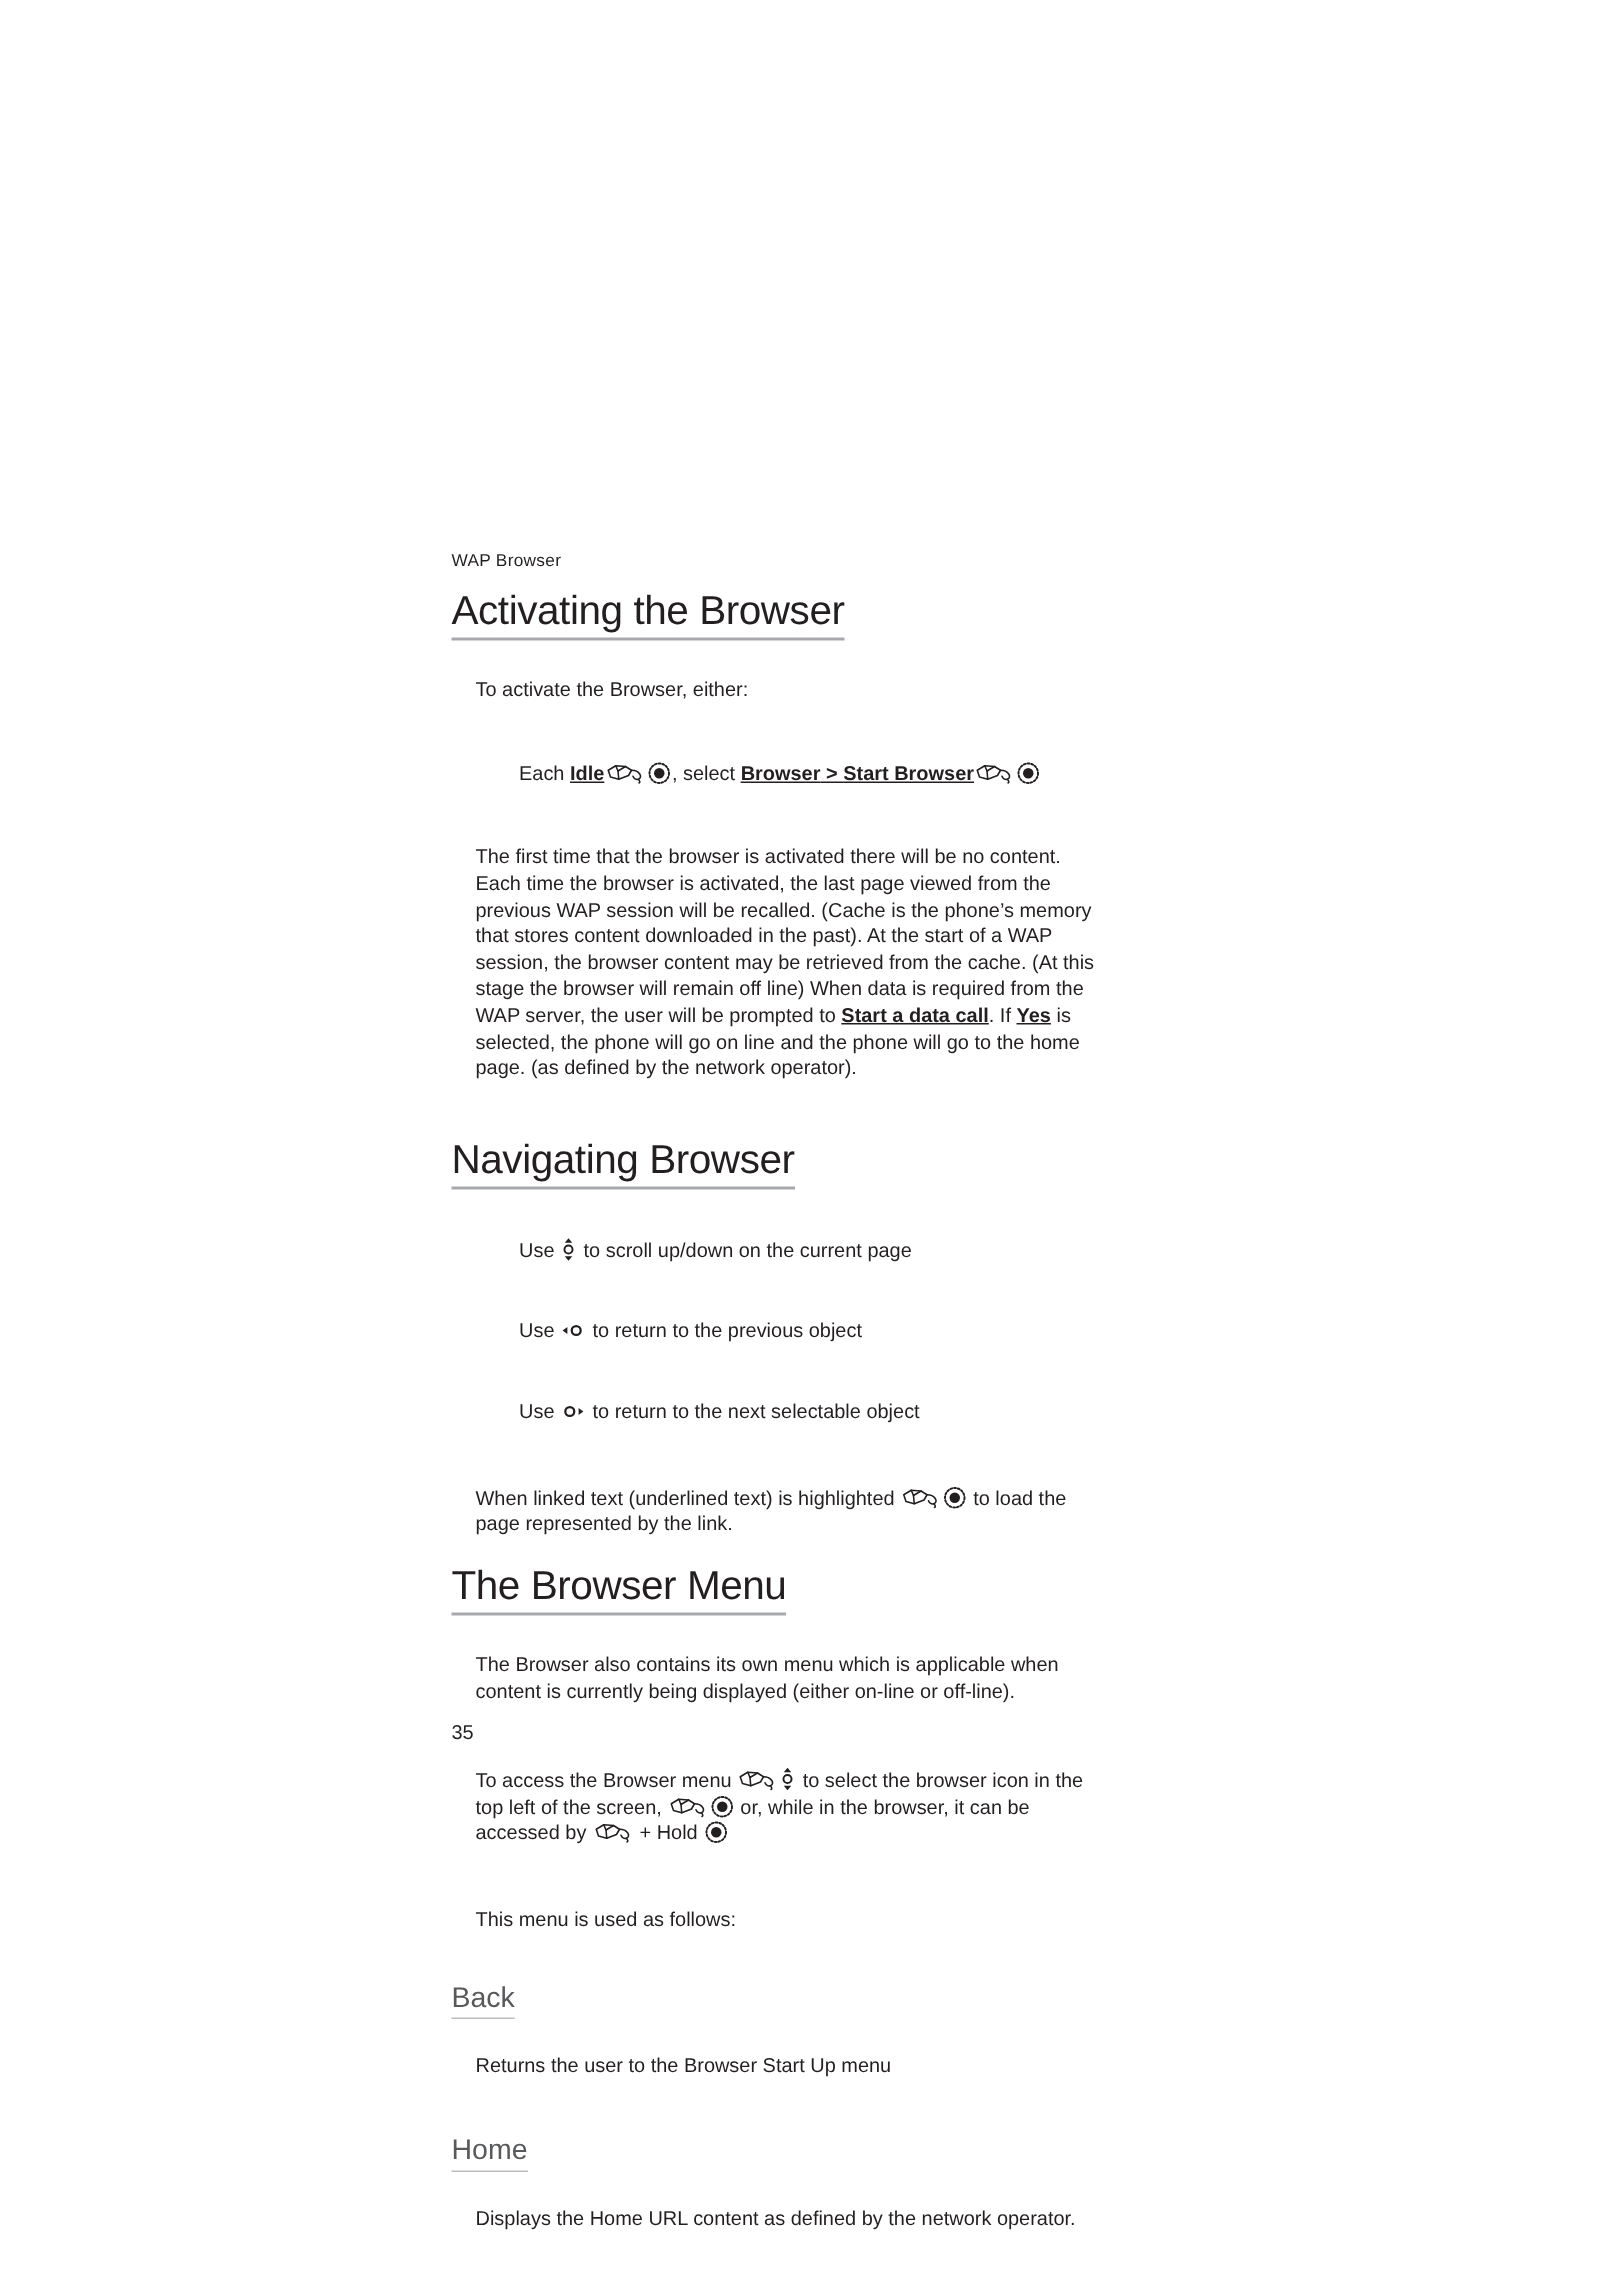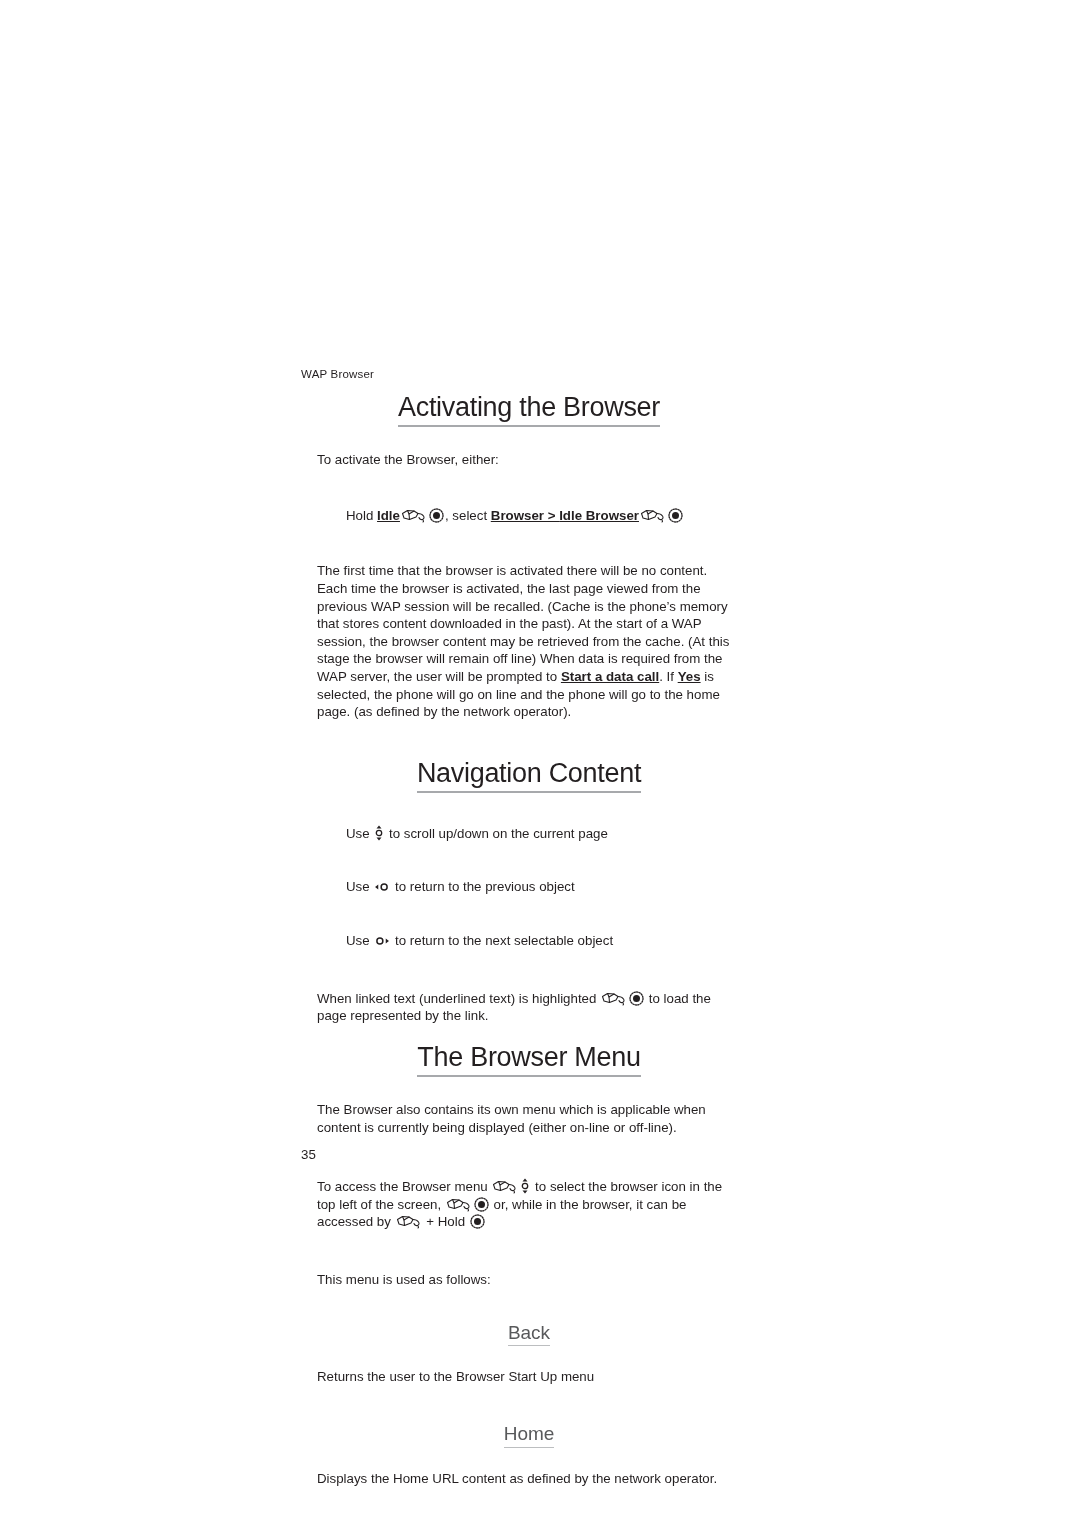--- a/index.html
+++ b/index.html
@@ -39,21 +39,21 @@
     font-size: 27px;
     font-weight: normal;
     letter-spacing: -0.3px;
     color: #231f20;
     margin: 0;
     padding: 0 0 3px 0;
     display: inline-block;
     border-bottom: 2.5px solid #a7a9ac;
     line-height: 1.08;
   }
-  .title-wrap { margin: 0; padding: 0; text-align: center; }
+  .title-wrap { margin: 0; padding: 0; }
 
   h2.sub-title {
     font-size: 19px;
     font-weight: normal;
     color: #58595b;
     margin: 0;
     padding: 0 0 2px 0;
     display: inline-block;
     border-bottom: 1.4px solid #bcbec0;
     line-height: 1.1;
@@ -161,41 +161,41 @@
     <h1 class="section-title">Activating the Browser</h1>
   </div>
 
   <div class="gap-8"></div>
 
   <p class="body">To activate the Browser, either:</p>
 
   <div class="gap-6"></div>
 
   <p class="body indent">
-    <span>Hold </span><span class="b">Idle</span><span class="ico ico-hand"><svg viewBox="0 0 52 30" width="26" height="15">
-          <use href="#sym-hand"></use>
-        </svg></span><span class="ico ico-ok"><svg viewBox="0 0 30 30" width="15" height="15">
-          <use href="#sym-ok"></use>
-        </svg></span><span>, select </span><span class="b">Browser</span><span class="b"> &gt; </span><span class="b">Idle Browser</span><span class="ico ico-hand"><svg viewBox="0 0 52 30" width="26" height="15">
+    <span>Each </span><span class="b">Idle</span><span class="ico ico-hand"><svg viewBox="0 0 52 30" width="26" height="15">
+          <use href="#sym-hand"></use>
+        </svg></span><span class="ico ico-ok"><svg viewBox="0 0 30 30" width="15" height="15">
+          <use href="#sym-ok"></use>
+        </svg></span><span>, select </span><span class="b">Browser</span><span class="b"> &gt; </span><span class="b">Start Browser</span><span class="ico ico-hand"><svg viewBox="0 0 52 30" width="26" height="15">
           <use href="#sym-hand"></use>
         </svg></span><span class="ico ico-ok"><svg viewBox="0 0 30 30" width="15" height="15">
           <use href="#sym-ok"></use>
         </svg></span>
   </p>
 
   <div class="gap-6"></div>
 
   <p class="body">
     <span>The first time that the browser is activated there will be no content.  Each time the browser is activated, the last page viewed from the previous WAP session will be recalled. (Cache is the phone’s memory that stores content downloaded in the past). At the start of a WAP session, the browser content may be retrieved from the cache. (At this stage the browser will remain off line) When data is required from the WAP server, the user will be prompted to </span><span class="b">Start a data call</span><span>. If </span><span class="b">Yes</span><span> is selected, the phone will go on line and the phone will go to the home page. (as defined by the network operator).</span>
   </p>
 
   <div class="gap-22"></div>
 
   <div class="title-wrap">
-    <h1 class="section-title">Navigation Content</h1>
+    <h1 class="section-title">Navigating Browser</h1>
   </div>
 
   <div class="gap-8"></div>
 
 
   <div class="gap-8"></div>
 
   <p class="body indent">
     <span>Use </span><span class="ico ico-ud"><svg viewBox="0 0 20 32" width="10" height="16">
           <use href="#sym-ud"></use>

